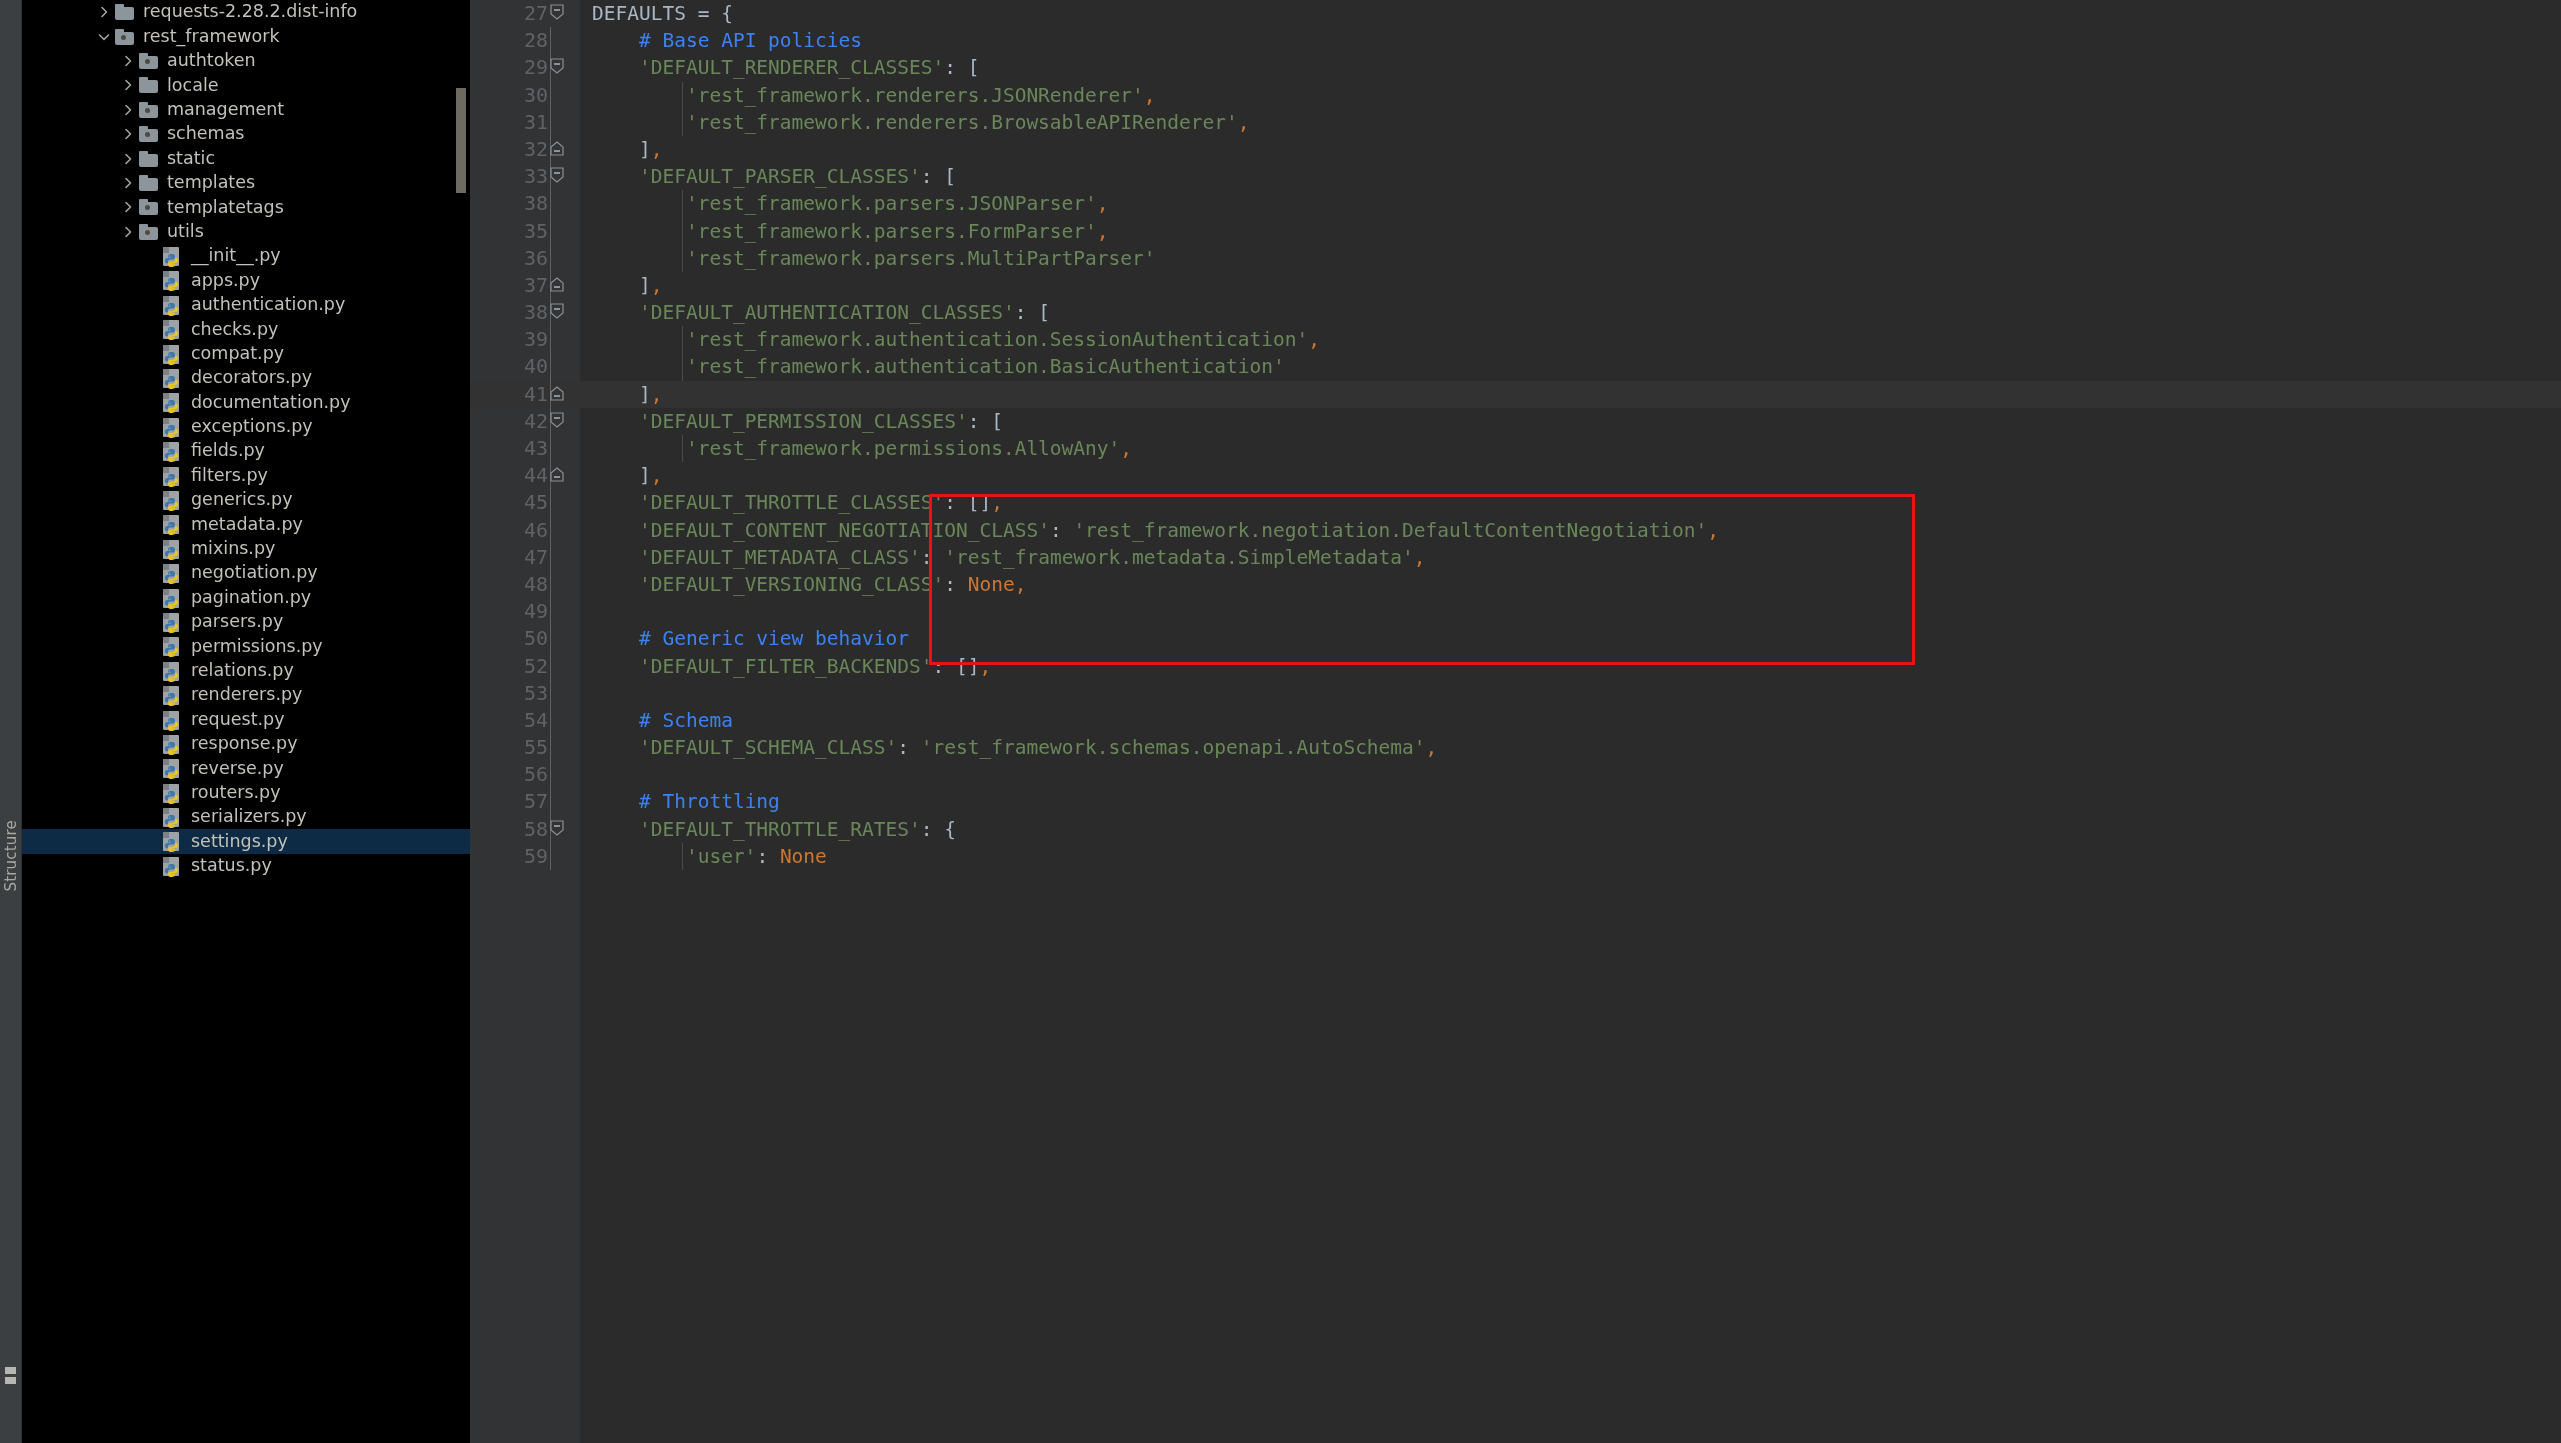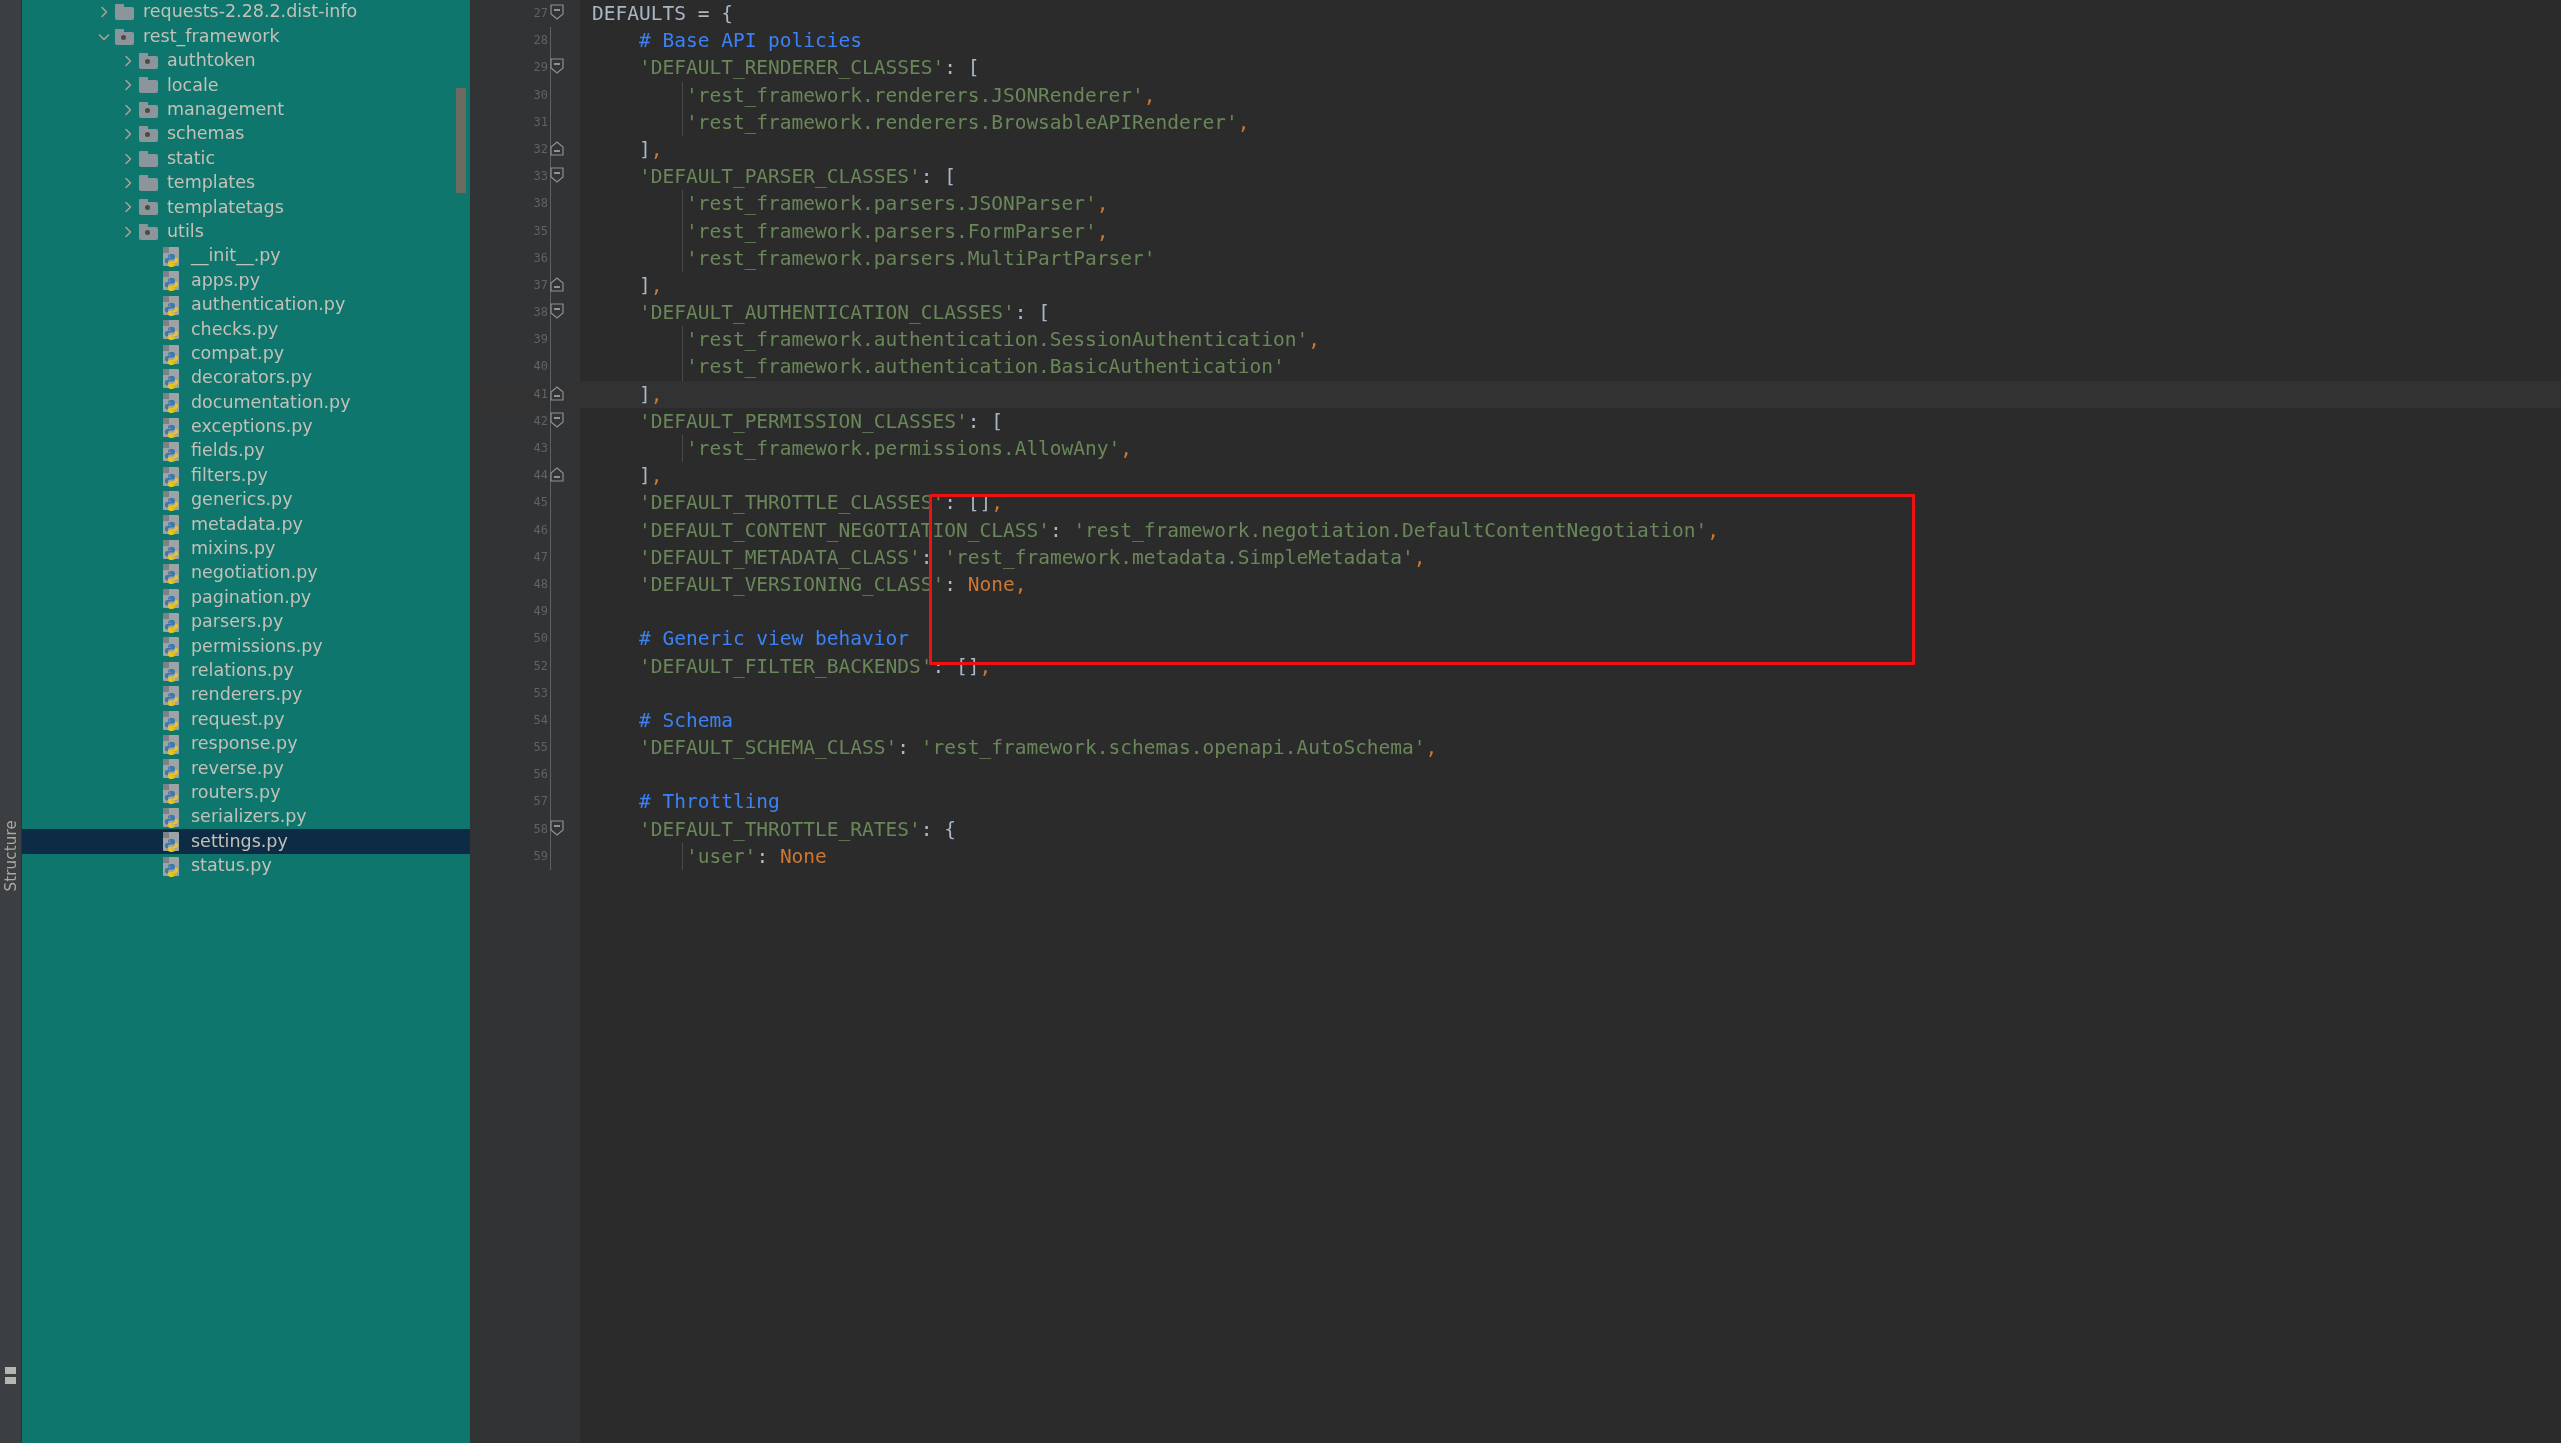--- a/index.html
+++ b/index.html
@@ -36,21 +36,21 @@
     left: 5px; top: 1367px;
     width: 11px; height: 22px;
   }
   .toolstrip-icon i {
     display:block; width:11px; height:7px; background:#b6b6b0; margin-bottom:3px;
   }
 
   
   .sidebar {
     width: 448px; height: 100%;
-    background: #0f766e;
+    background: #000000;
     position: relative;
     flex: 0 0 448px;
     overflow: hidden;
   }
   .tree { position: absolute; left: 0; top: 0; width: 448px; }
   .row {
     height: 24.4px;
     display: flex;
     align-items: center;
     white-space: nowrap;
@@ -105,21 +105,21 @@
     font-family: "DejaVu Sans Mono", monospace;
     font-size: 19.5px;
     line-height: 27.2px;
   }
   .line.current { background: #323232; }
   .ln {
     position: absolute; left: 0; top: 0;
     width: 78px; text-align: right;
     color: #606366;
     font-family: "DejaVu Sans Mono", monospace;
-    font-size: 12px;
+    font-size: 20px;
     line-height: 27.2px;
   }
   .code {
     position: absolute; left: 122px; top: 0;
     color: #a9b7c6;
   }
   
   .fold { position: absolute; left: 74px; top: 0; width: 26px; height: 27.2px; }
   .guideline { position: absolute; left: 80px; top: 0; width: 1px; height: 27.2px; background: #5c6164; }
 

